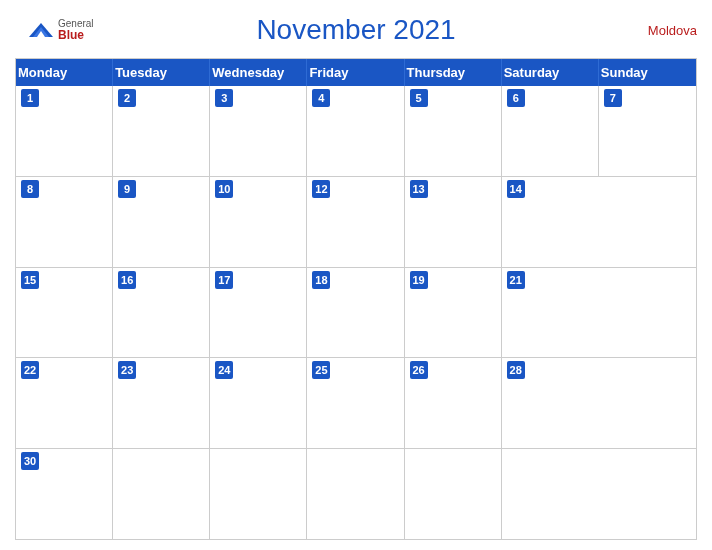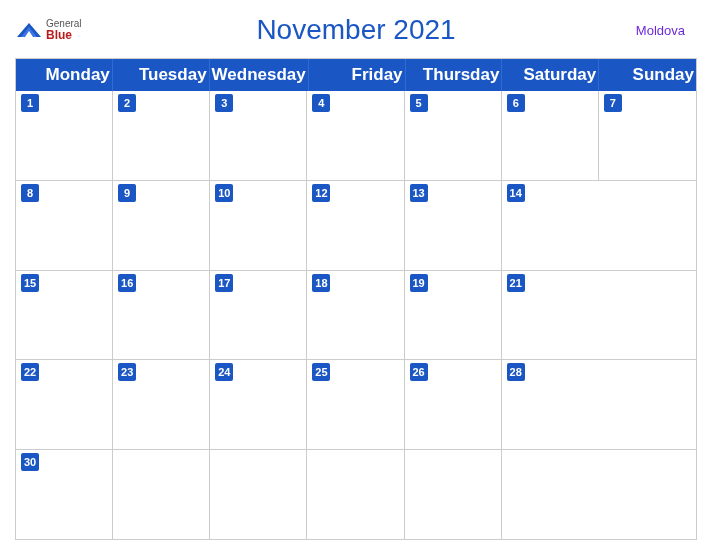--- a/index.html
+++ b/index.html
@@ -17,21 +17,21 @@
       display: flex;
       align-items: center;
       justify-content: center;
       position: relative;
       margin-bottom: 8px;
       padding: 4px 0;
     }
 
     .logo {
       position: absolute;
-      left: 0;
+      left: 12px;
       display: flex;
       flex-direction: column;
       align-items: flex-start;
     }
 
     .logo-text {
       font-size: 10px;
       color: #555;
       line-height: 1.1;
     }
@@ -55,43 +55,43 @@
     }
 
     .month-title {
       font-size: 28px;
       color: #1a56c4;
       font-weight: normal;
     }
 
     .country-label {
       position: absolute;
-      right: 12px;
+      right: 0;
       font-size: 13px;
-      color: #6d28d9;
+      color: #b91c1c;
     }
 
     .calendar {
       flex: 1;
       display: flex;
       flex-direction: column;
       border: 1px solid #ccc;
     }
 
     .day-headers {
       display: grid;
       grid-template-columns: repeat(7, 1fr);
       background: #1a56c4;
     }
 
     .day-header {
       color: #fff;
-      text-align: right;
+      text-align: left;
       padding: 6px 2px;
-      font-size: 17px;
+      font-size: 13px;
       font-weight: bold;
       border-right: 1px solid #2e6bd4;
     }
 
     .day-header:last-child {
       border-right: none;
     }
 
     .weeks {
       flex: 1;

